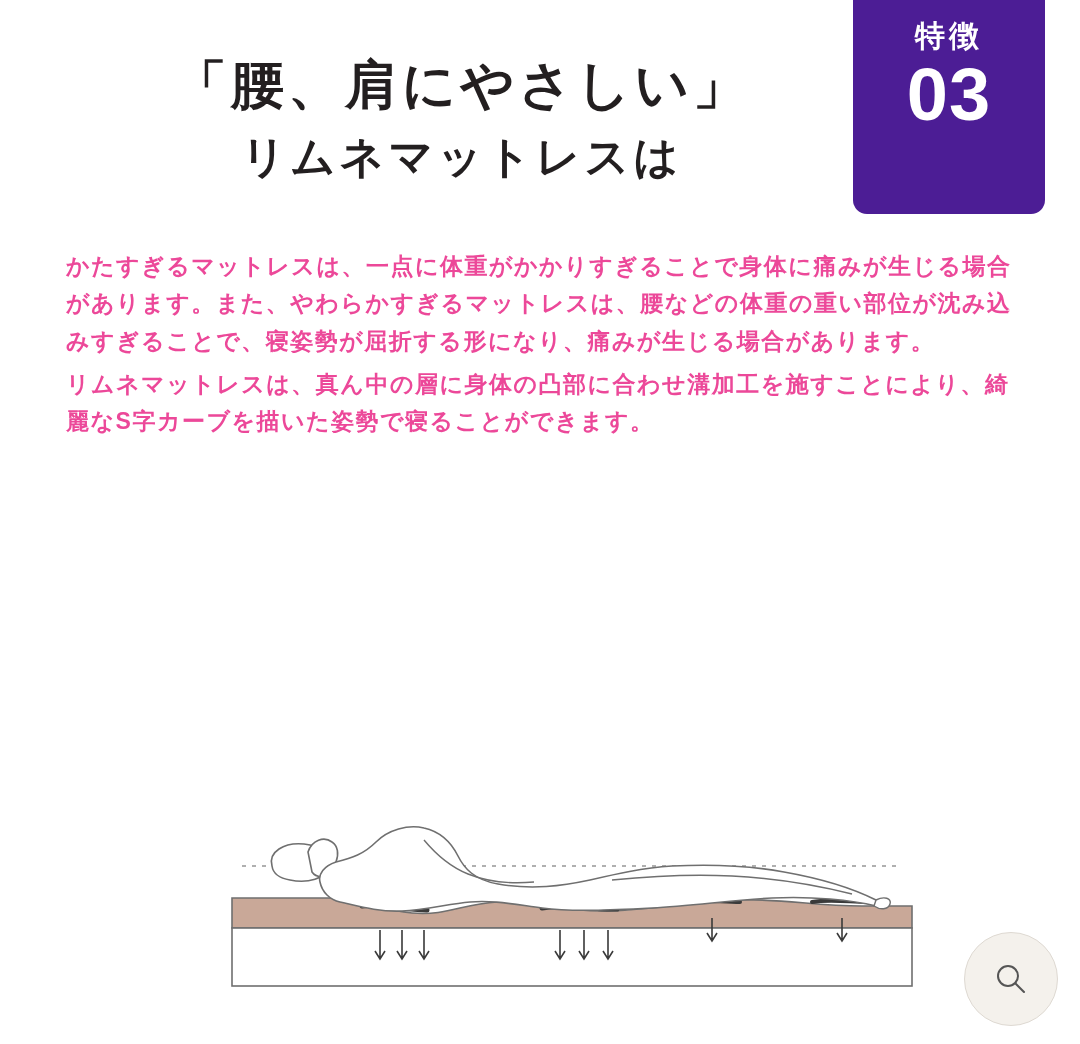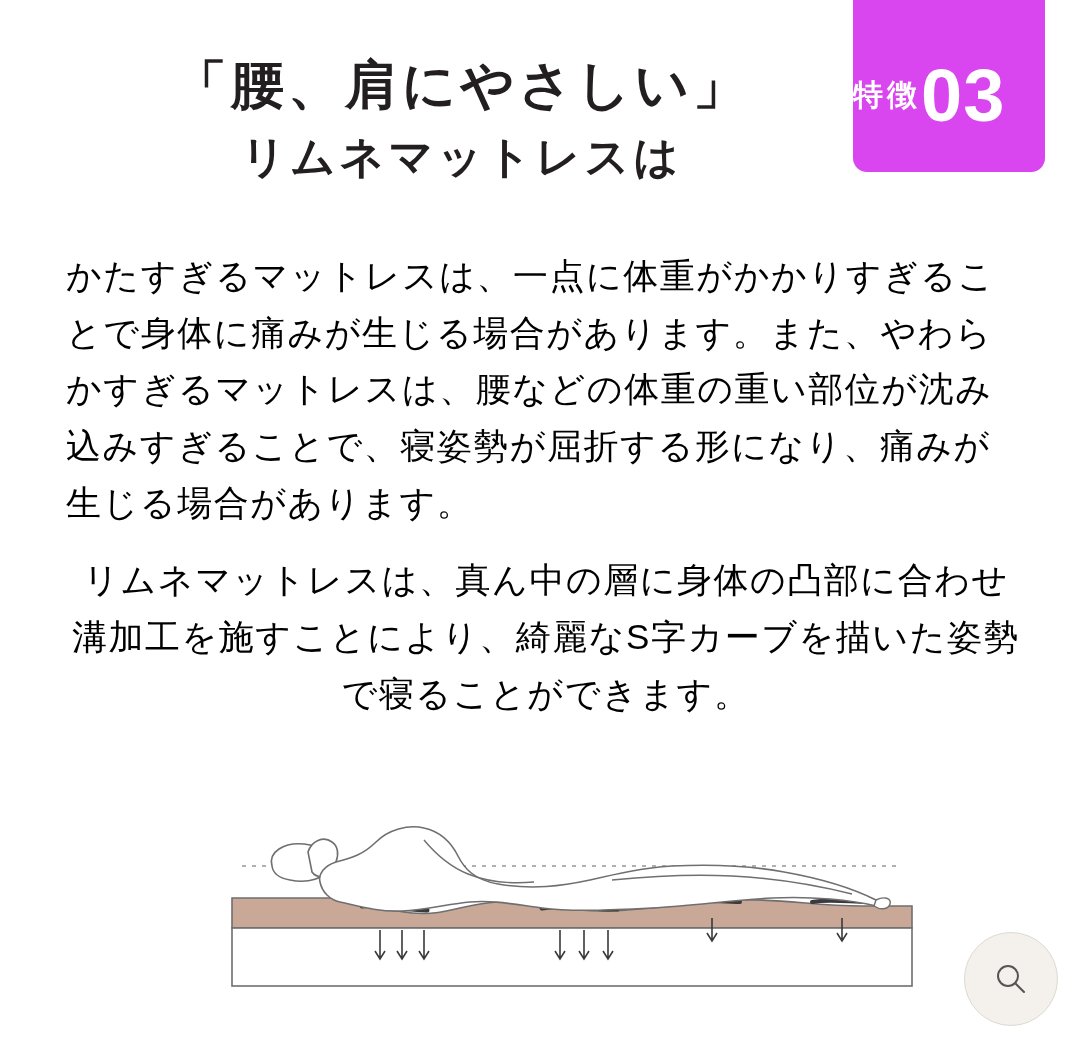--- a/index.html
+++ b/index.html
@@ -15,27 +15,27 @@
     position: relative;
     overflow: hidden;
   }
 
   
   .badge {
     position: absolute;
     top: 0;
     right: 35px;
     width: 192px;
-    height: 172px;
-    background: #d946ef;
+    height: 214px;
+    background: #4c1d95;
     border-bottom-left-radius: 14px;
     border-bottom-right-radius: 14px;
     color: #ffffff;
     display: flex;
-    flex-direction: row;
+    flex-direction: column;
     align-items: center;
     justify-content: flex-start;
     box-sizing: border-box;
     padding-top: 18px;
   }
   .badge-label {
     font-size: 30px;
     letter-spacing: 4px;
     font-weight: 700;
     line-height: 1.2;
@@ -74,29 +74,28 @@
 
   
   .body-copy {
     position: absolute;
     top: 248px;
     left: 66px;
     width: 960px;
   }
   .body-copy p {
     margin: 0;
-    font-size: 35px;
+    font-size: 23px;
     line-height: 1.62;
     letter-spacing: 1.5px;
-    font-weight: 400;
-    color: #000000;
+    font-weight: 700;
+    color: #ec4899;
   }
   .body-copy p + p {
-    margin-top: 21px;
-    text-align: center;
+    margin-top: 6px;
   }
 
   
   .illustration {
     position: absolute;
     left: 212px;
     top: 780px;
     width: 720px;
     height: 220px;
   }

